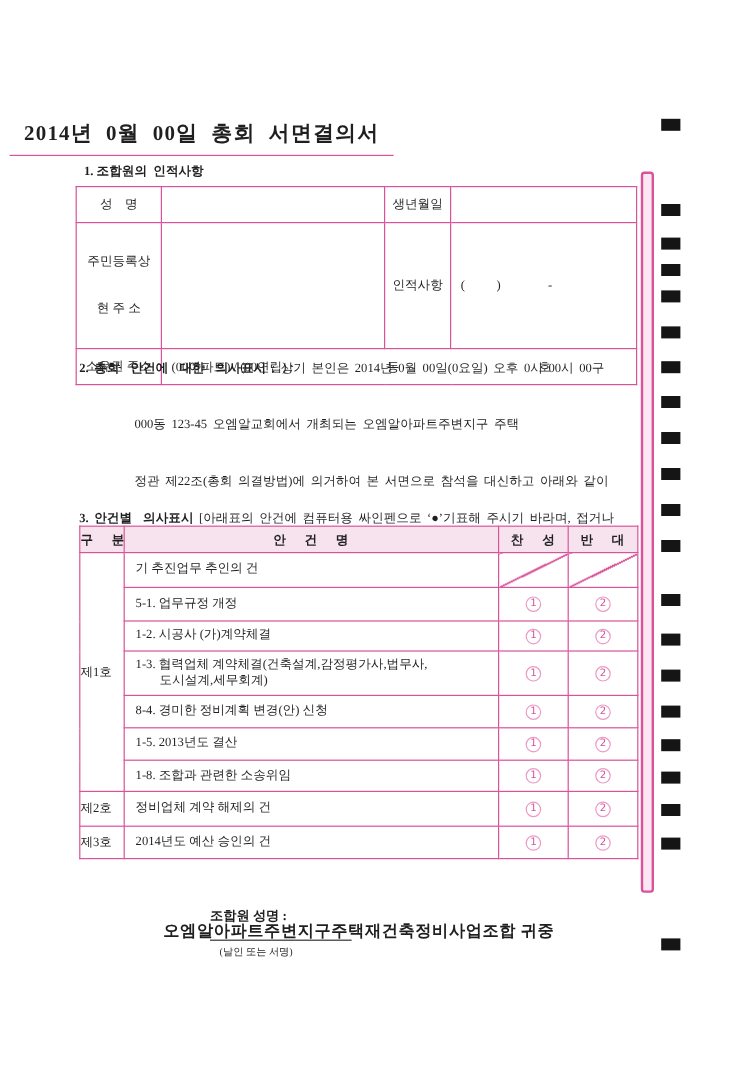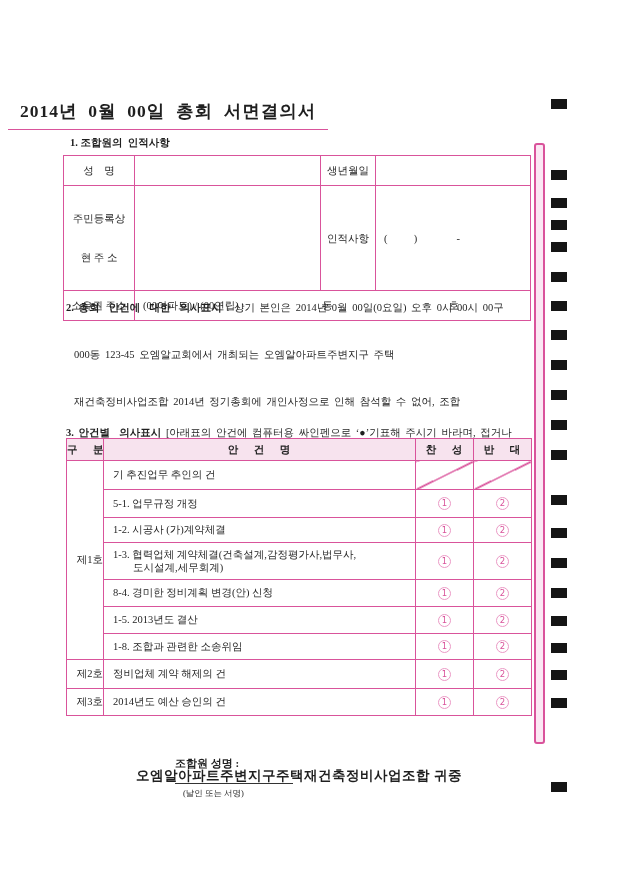--- a/index.html
+++ b/index.html
@@ -19,35 +19,35 @@
   .title-wrap{position:absolute;top:99px;left:0;width:630px;}
   .title-wrap h1{
     display:inline-block;margin-left:8px;font-size:17.5px;font-weight:bold;
     letter-spacing:1px;border-bottom:1.5px solid var(--pink);padding:0 12px 6px 12px;
     white-space:pre;
   }
   
   .sec1-heading{position:absolute;left:70px;top:136px;font-size:10.5px;font-weight:bold;white-space:pre;}
   .para{position:absolute;font-size:10.5px;line-height:15.6px;word-spacing:2px;white-space:pre-wrap;}
   .p2{left:66px;top:269px;width:478px;}
-  .p2 .cont{padding-left:8px;}
+  .p2 .cont{padding-left:8px;margin-left:38px;}
   .p3{left:66px;top:393px;width:485px;line-height:16px;}
   .b{font-weight:bold;}
   
   table{border-collapse:collapse;position:absolute;table-layout:fixed;background:#fff;}
   td,th{border:1.5px solid var(--pink);font-size:10.5px;vertical-align:middle;overflow:hidden;}
   .t1{left:63px;top:155px;width:467px;}
   .t1 .lab{text-align:center;font-weight:normal;white-space:pre;line-height:13px;}
   .t1 .val{padding-left:8px;white-space:pre;}
   .own-row{display:flex;align-items:center;padding-left:8px;white-space:pre;}
   .own-row .dong{margin-left:78px;}
   .own-row .ho{margin-left:116px;}
   .t2{left:66px;top:438px;width:465px;}
   .t2 th{background:var(--hdr-bg);font-weight:bold;white-space:pre;letter-spacing:1px;font-family:Liberation Mono, monospace;}
-  .t2 .cat{text-align:right;white-space:pre;}
+  .t2 .cat{text-align:left;white-space:pre;}
   .t2 .agenda{padding-left:9px;line-height:13.5px;}
   .t2 .agenda .sub{padding-left:20px;}
   .t2 .vote{text-align:center;}
   .mk{
     display:inline-flex;width:13px;height:13px;border-radius:50%;
     border:1px solid var(--pink-light);color:var(--pink);
     font-size:8.5px;line-height:1;align-items:center;justify-content:center;
     font-family:"DejaVu Sans",sans-serif;vertical-align:middle;
   }
   .diag{
@@ -115,21 +115,20 @@
           <span class="ho">호</span>
         </div>
       </td>
     </tr>
   </tbody>
     </table>
 
   <div class="para p2">
     <div><span class="b">2. 총회  안건에  대한  의사표시</span><span> : 상기 본인은 2014년 0월 00일(0요일) 오후 0시 00시 00구</span></div>
     <div class="cont">000동 123-45 오엠알교회에서 개최되는 오엠알아파트주변지구 주택</div>
-    <div class="cont">재건축정비사업조합 2014년 정기총회에 개인사정으로 인해 참석할 수 없어, 조합</div>
     <div class="cont">정관 제22조(총회 의결방법)에 의거하여 본 서면으로 참석을 대신하고 아래와 같이</div>
     <div class="cont">의결권(의사표시)을 행사하며, 총회에서 의결된 제반사항을 성실히 준수할 것을 확약</div>
     <div class="cont">하며, 본 서면결의서를 제출합니다.</div>
   </div>
 
   <div class="para p3">
     <div><span class="b">3. 안건별  의사표시</span><span> [아래표의 안건에 컴퓨터용 싸인펜으로 ‘●’기표해 주시기 바라며, 접거나</span></div>
     <div>우측 바코드 부분을 훼손하지 마십시오.]</div>
   </div>
 

